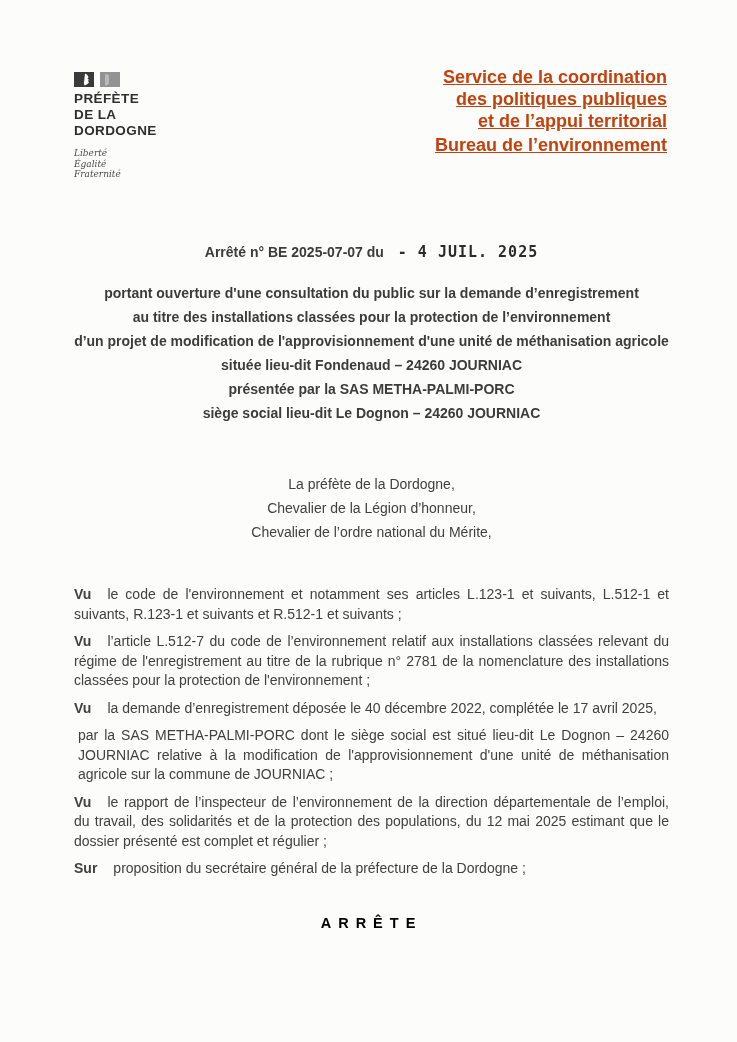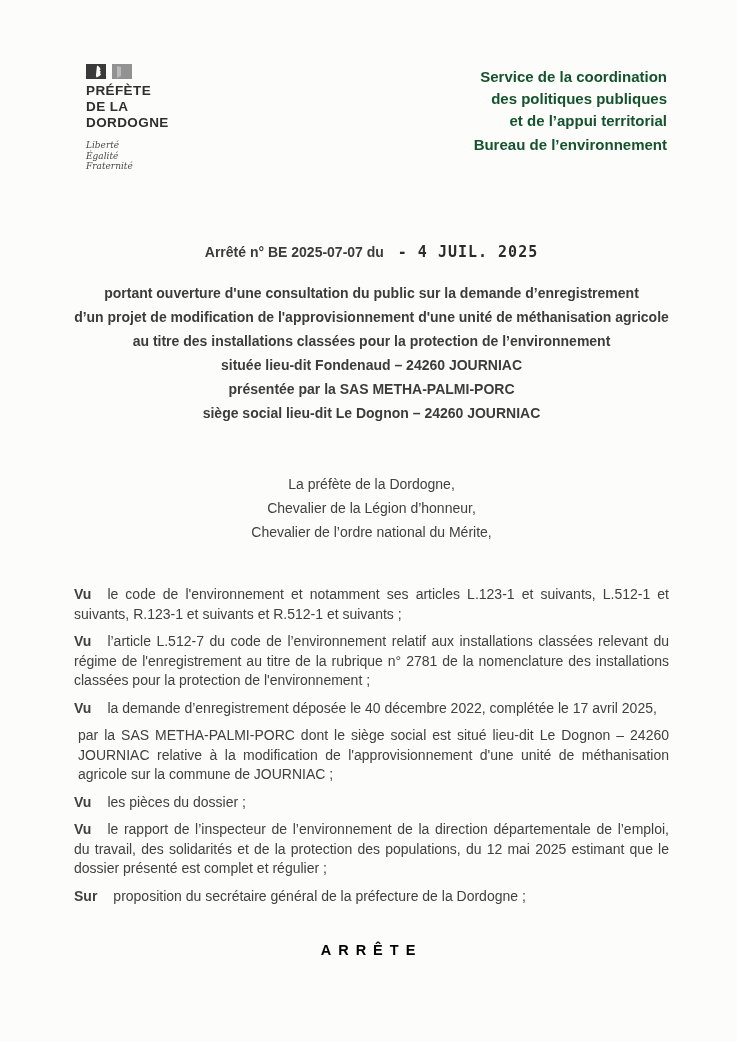--- a/index.html
+++ b/index.html
@@ -16,23 +16,22 @@
     background: #fcfcfb;
     font-family: "Liberation Sans", sans-serif;
     color: #3c3c3c;
     overflow: hidden;
   }
 
   
   .logo-block {
     position: absolute;
     left: 74px;
-    top: 64px;
+    top: 72px;
     width: 180px;
-    margin-left: 12px;
   }
   .logo-icon { display: block; margin-bottom: 3px; }
   .prefecture-name {
     font-weight: bold;
     font-size: 13.5px;
     line-height: 16px;
     letter-spacing: 0.4px;
     color: #2f2f2f;
   }
   .motto {
@@ -44,23 +43,24 @@
     color: #4a4a4a;
   }
 
   
   .service-block {
     position: absolute;
     right: 70px;
     top: 66px;
     text-align: right;
     font-weight: bold;
-    font-size: 15px;
+    font-size: 18px;
     line-height: 22px;
-    color: #14532d;
+    color: #c2410c;
+    text-decoration: underline;
   }
   .bureau-line { margin-top: 2px; }
 
   
   .content {
     position: absolute;
     left: 74px;
     right: 68px;
     top: 243px;
   }
@@ -149,22 +149,22 @@
 
   <div class="content">
 
     <div class="arrete-number-line">
       <span>Arrêté n° BE 2025-07-07 du</span>
       <span class="stamp-date">- 4 JUIL. 2025</span>
     </div>
 
     <div class="subtitles">
       <div>portant ouverture d'une consultation du public sur la demande d’enregistrement</div>
+      <div>au titre des installations classées pour la protection de l’environnement</div>
       <div>d’un projet de modification de l'approvisionnement d'une unité de méthanisation agricole</div>
-      <div>au titre des installations classées pour la protection de l’environnement</div>
       <div>située lieu-dit Fondenaud – 24260 JOURNIAC</div>
       <div>présentée par la SAS METHA-PALMI-PORC</div>
       <div>siège social lieu-dit Le Dognon – 24260 JOURNIAC</div>
     </div>
 
     <div class="salutation">
       <div>La préfète de la Dordogne,</div>
       <div>Chevalier de la Légion d’honneur,</div>
       <div>Chevalier de l’ordre national du Mérite,</div>
     </div>
@@ -176,23 +176,20 @@
       <p>
         <span class="lead">Vu</span><span>l’article L.512-7 du code de l’environnement relatif aux installations classées relevant du régime de l'enregistrement au titre de la rubrique n° 2781 de la nomenclature des installations classées pour la protection de l'environnement ;</span>
       </p>
       <p>
         <span class="lead">Vu</span><span>la demande d’enregistrement déposée le 40 décembre 2022, complétée le 17 avril 2025,</span>
       </p>
       <p class="indent-space">
         <span class="lead"></span><span>par la SAS METHA-PALMI-PORC dont le siège social est situé lieu-dit Le Dognon – 24260 JOURNIAC relative à la modification de l'approvisionnement d'une unité de méthanisation agricole sur la commune de JOURNIAC ;</span>
       </p>
       <p>
-        <span class="lead">Vu</span><span>les pièces du dossier ;</span>
-      </p>
-      <p>
         <span class="lead">Vu</span><span>le rapport de l’inspecteur de l’environnement de la direction départementale de l’emploi, du travail, des solidarités et de la protection des populations, du 12 mai 2025 estimant que le dossier présenté est complet et régulier ;</span>
       </p>
       <p>
         <span class="lead">Sur</span><span>proposition du secrétaire général de la préfecture de la Dordogne ;</span>
       </p>
     </div>
 
     <div class="arrete-heading">ARRÊTE</div>
 
   </div>

